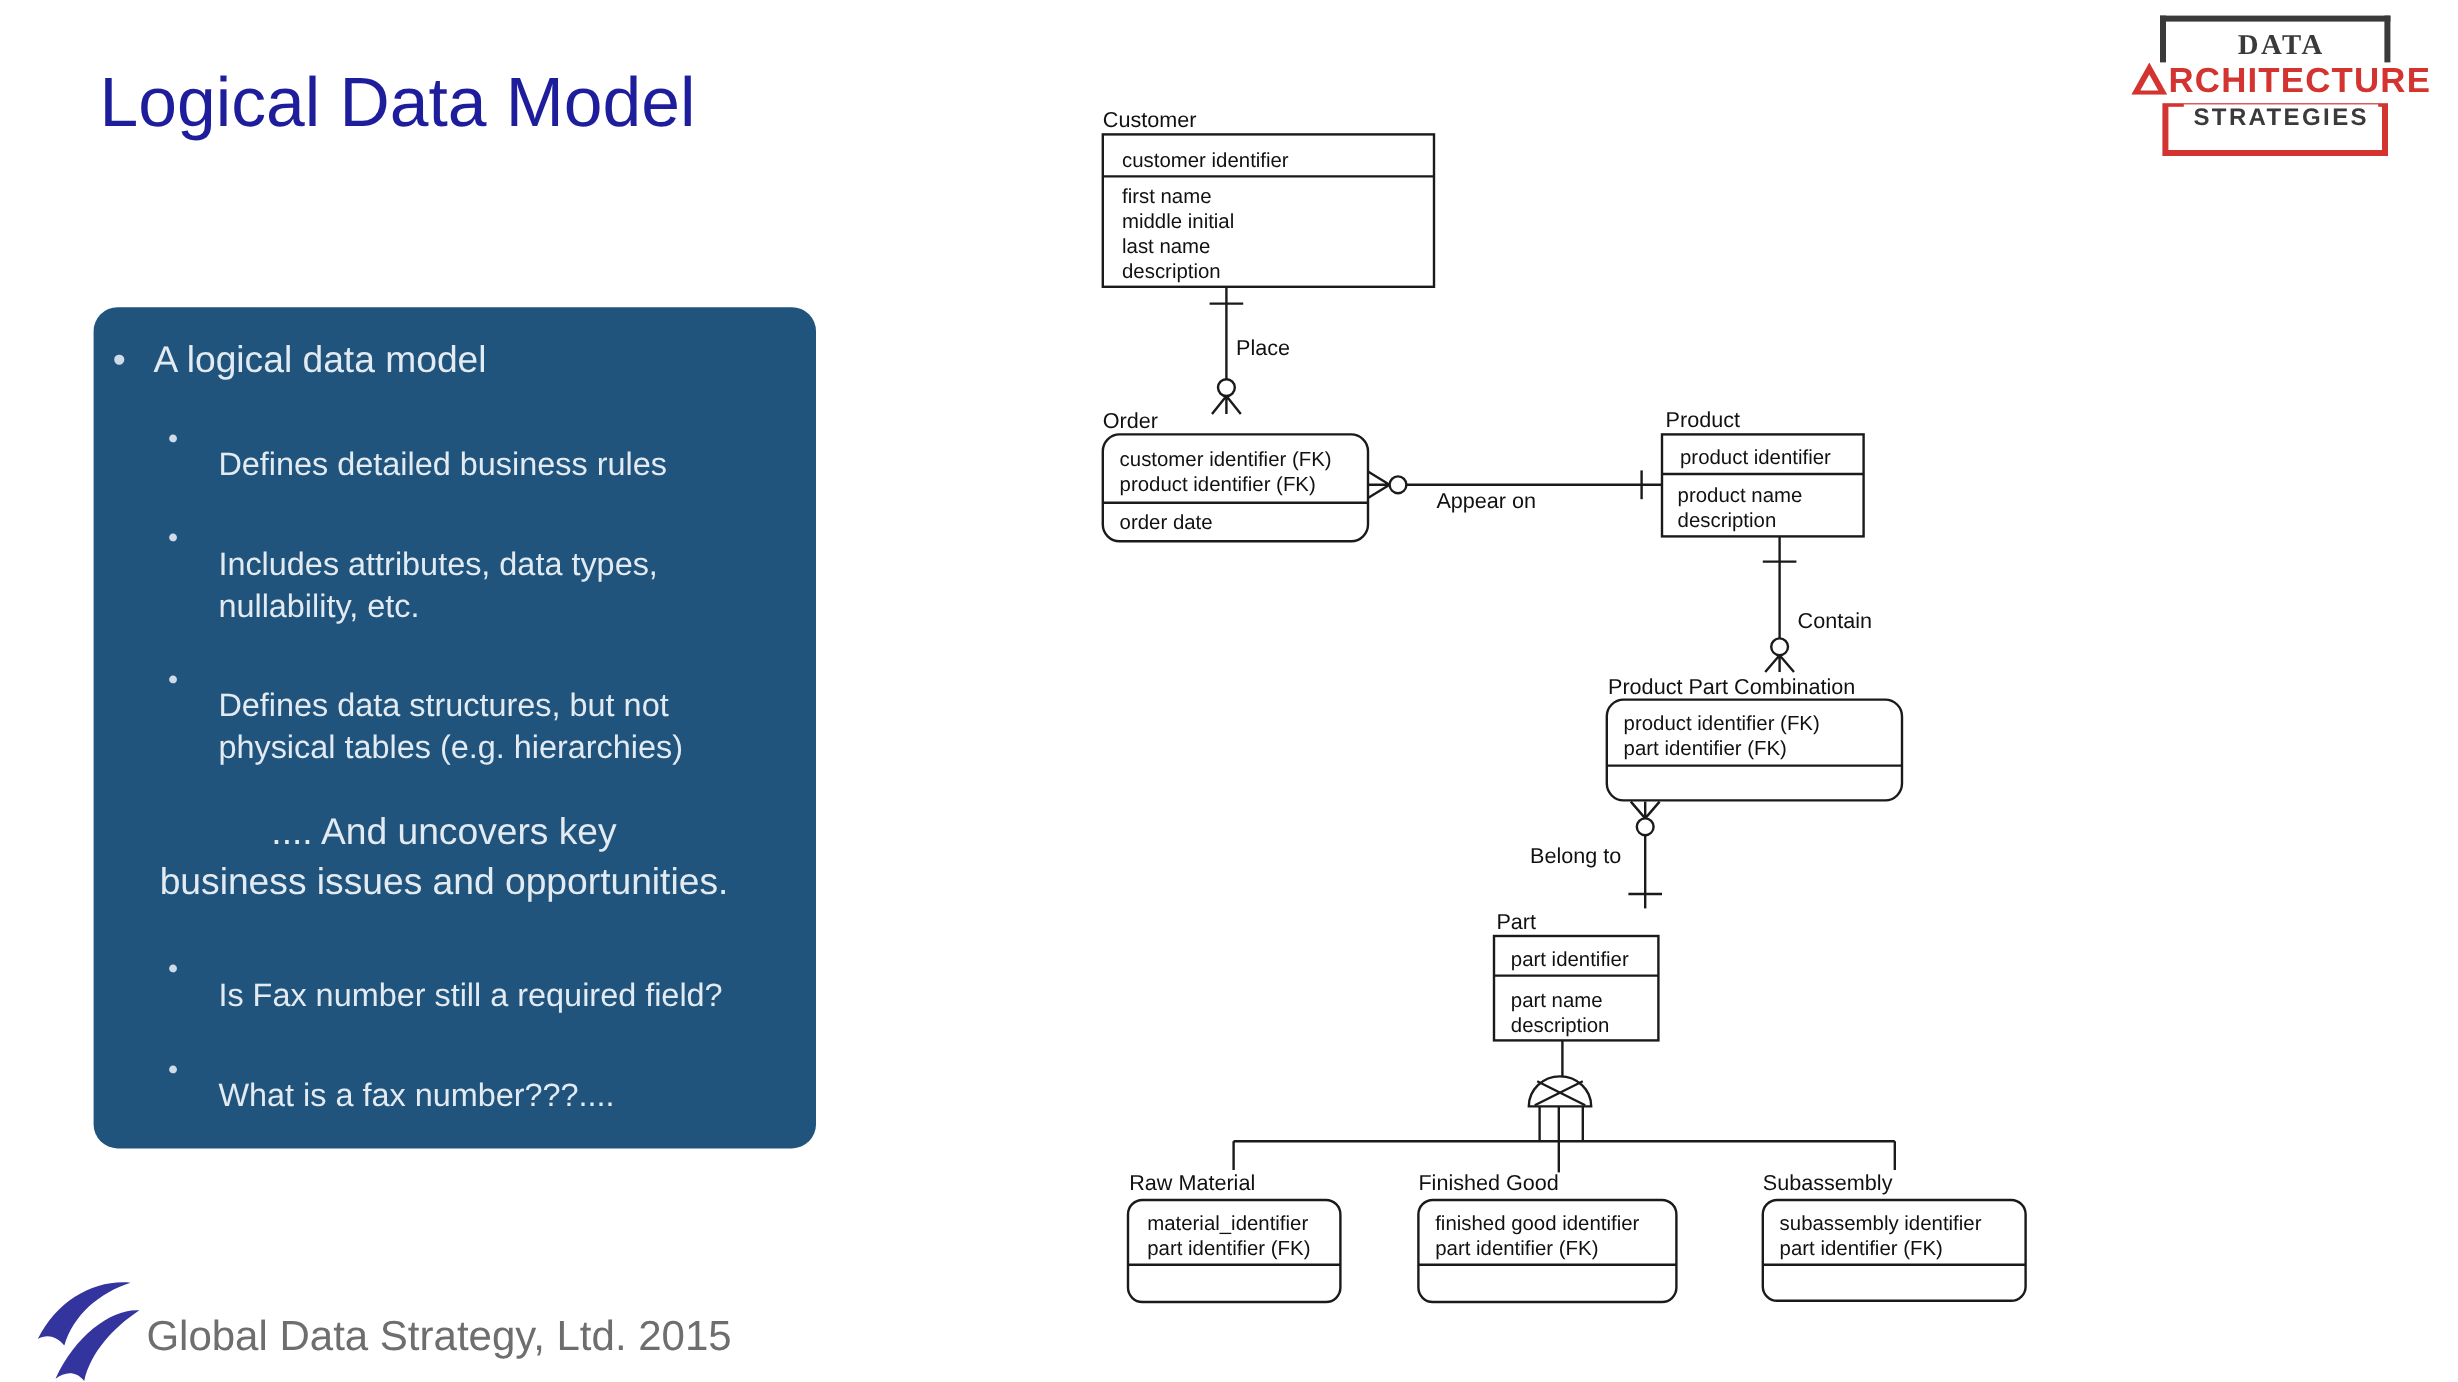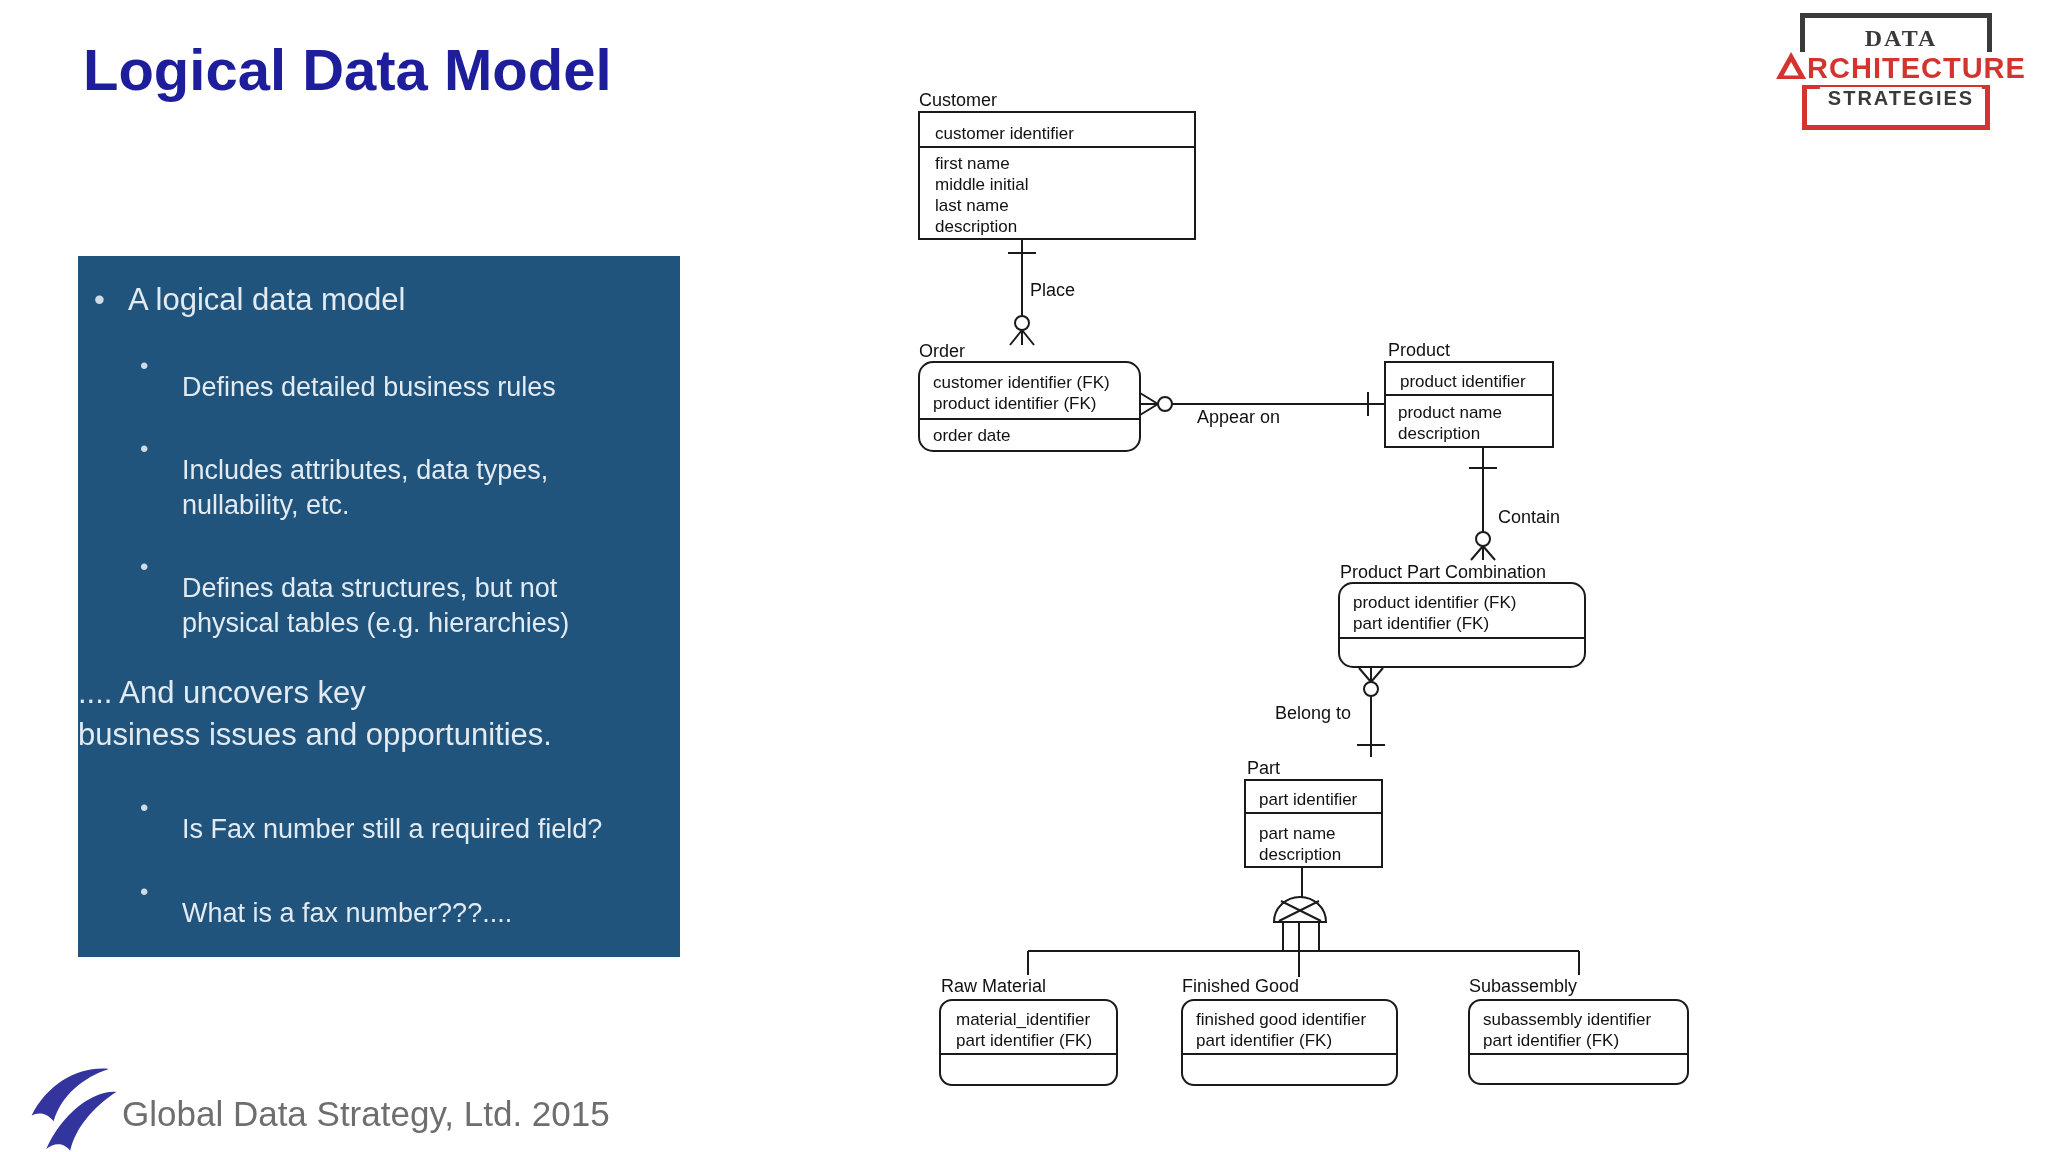--- a/index.html
+++ b/index.html
@@ -1,33 +1,33 @@
 <!DOCTYPE html>
 <html><head>
 <meta charset="utf-8">
 <style>
   html,body{margin:0;padding:0;background:#fff;}
   .slide{position:relative;width:2048px;height:1152px;background:#ffffff;overflow:hidden;
          font-family:"Liberation Sans",sans-serif;}
 
   
-  .title{position:absolute;left:83px;top:36px;font-size:58px;font-weight:bold;
+  .title{position:absolute;left:83px;top:52px;font-size:58px;font-weight:normal;
          color:#1e1e9c;letter-spacing:0px;}
 
   
   .panel{position:absolute;left:78px;top:256px;width:602px;height:701px;
-         background:#21547c;color:#e2eaf2;box-sizing:border-box;padding:24px 18px 10px 0;}
+         background:#21547c;color:#e2eaf2;box-sizing:border-box;padding:24px 18px 10px 0;border-radius:20px;}
   .row{position:relative;line-height:1.28;}
   .row .txt{display:inline-block;}
   .l1{font-size:31px;padding-left:50px;margin-bottom:28px;}
   .l1::before{content:"\2022";position:absolute;left:16px;color:#cfdce8;}
   .l2{font-size:27px;padding-left:104px;margin-bottom:27px;}
   .l2::before{content:"\2022";position:absolute;left:62px;color:#cfdce8;font-size:24px;top:3px;}
   .l2 .txt{max-width:448px;margin-top:22px;}
-  .note{font-size:31px;text-align:left;margin:32px 0 34px 0;line-height:1.35;}
+  .note{font-size:31px;text-align:center;margin:32px 0 34px 0;line-height:1.35;}
 
   
   .footer-logo{position:absolute;left:26px;top:1064px;}
   .footer-text{position:absolute;left:122px;top:1094px;font-size:35px;color:#6e6e6e;}
 
   
   .brand{position:absolute;left:1758px;top:8px;width:286px;height:128px;}
   .brand .frame-dark{position:absolute;left:42px;top:5px;width:192px;height:64px;
       border:5px solid #3b3a3a;border-bottom:none;box-sizing:border-box;}
   .brand .frame-red{position:absolute;left:44px;top:76px;width:188px;height:46px;

